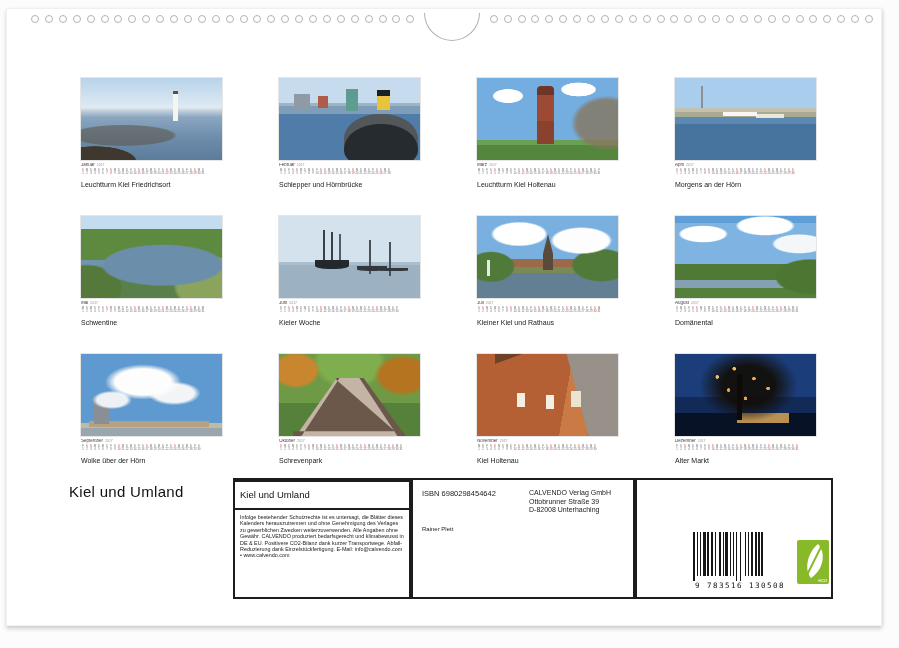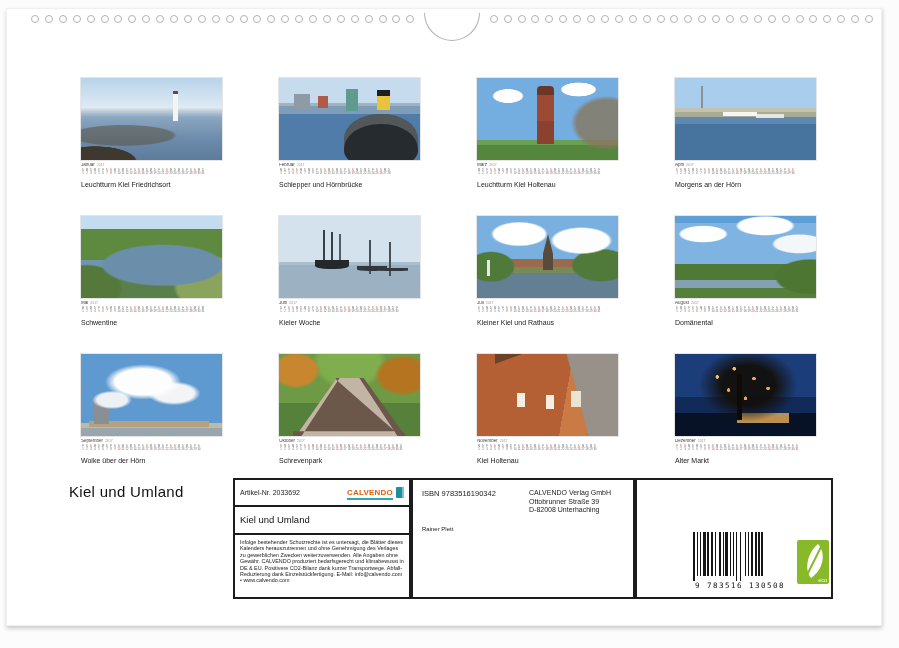--- a/index.html
+++ b/index.html
@@ -1791,36 +1791,26 @@
             </div>
           </div>
         </div>
         <div class="caption">Alter Markt</div>
       </div>
     </div>
 
   <div class="main-title">Kiel und Umland</div>
 
   <div class="ibox box-a">
-    <div class="row-art">
-      <span class="art-no">Artikel-Nr. 2033692</span>
-      <span class="logo">
-        <span class="logo-txt">
-          <span class="logo-brand">CALVENDO</span>
-          <span class="logo-tag" style="display:block;"></span>
-        </span>
-        <span class="logo-mark"></span>
-      </span>
-    </div>
     <div class="row-title">Kiel und Umland</div>
     <div class="row-legal">Infolge bestehender Schutzrechte ist es untersagt, die Blätter dieses Kalenders herauszutrennen und ohne Genehmigung des Verlages zu gewerblichen Zwecken weiterzuverwenden. Alle Angaben ohne Gewähr. CALVENDO produziert bedarfsgerecht und klimabewusst in DE &amp; EU. Positivere CO2-Bilanz dank kurzer Transportwege. Abfall-Reduzierung dank Einzelstückfertigung. E-Mail: info@calvendo.com • www.calvendo.com</div>
   </div>
 
   <div class="ibox box-b">
-    <div class="isbn">ISBN 9783516190342</div>
+    <div class="isbn">ISBN 6980298454642</div>
     <div class="author">Rainer Plett</div>
     <div class="publisher">
       <div>CALVENDO Verlag GmbH</div>
       <div>Ottobrunner Straße 39</div>
       <div>D-82008 Unterhaching</div>
     </div>
   </div>
 
   <div class="ibox box-c">
     <div class="barcode-wrap">

